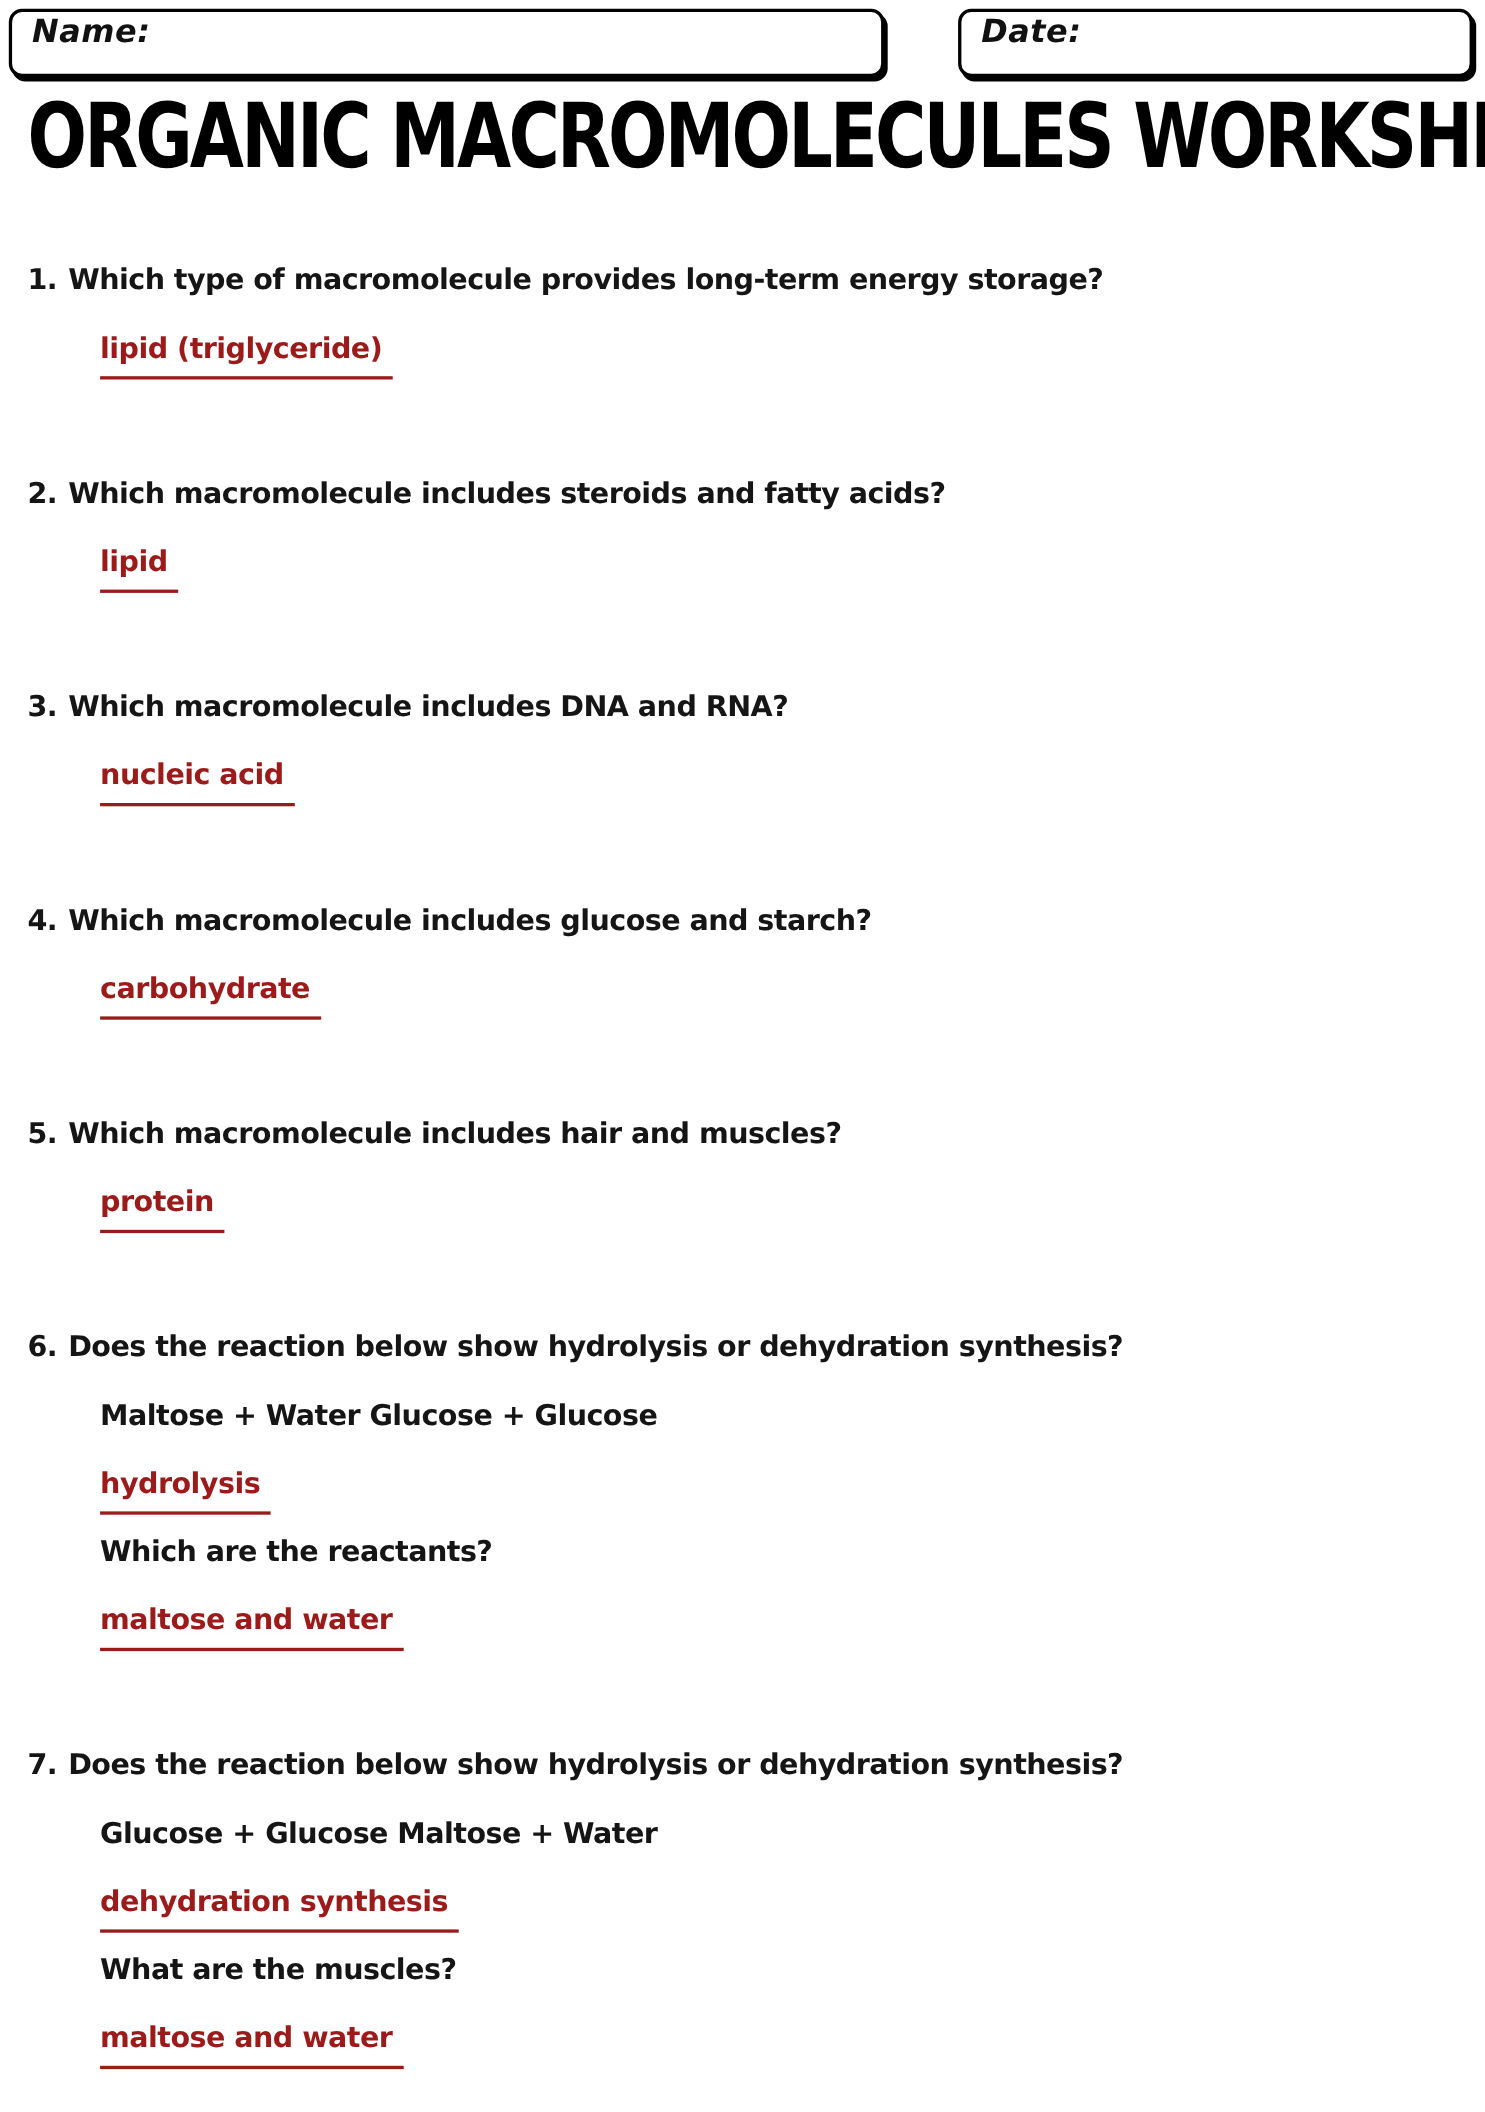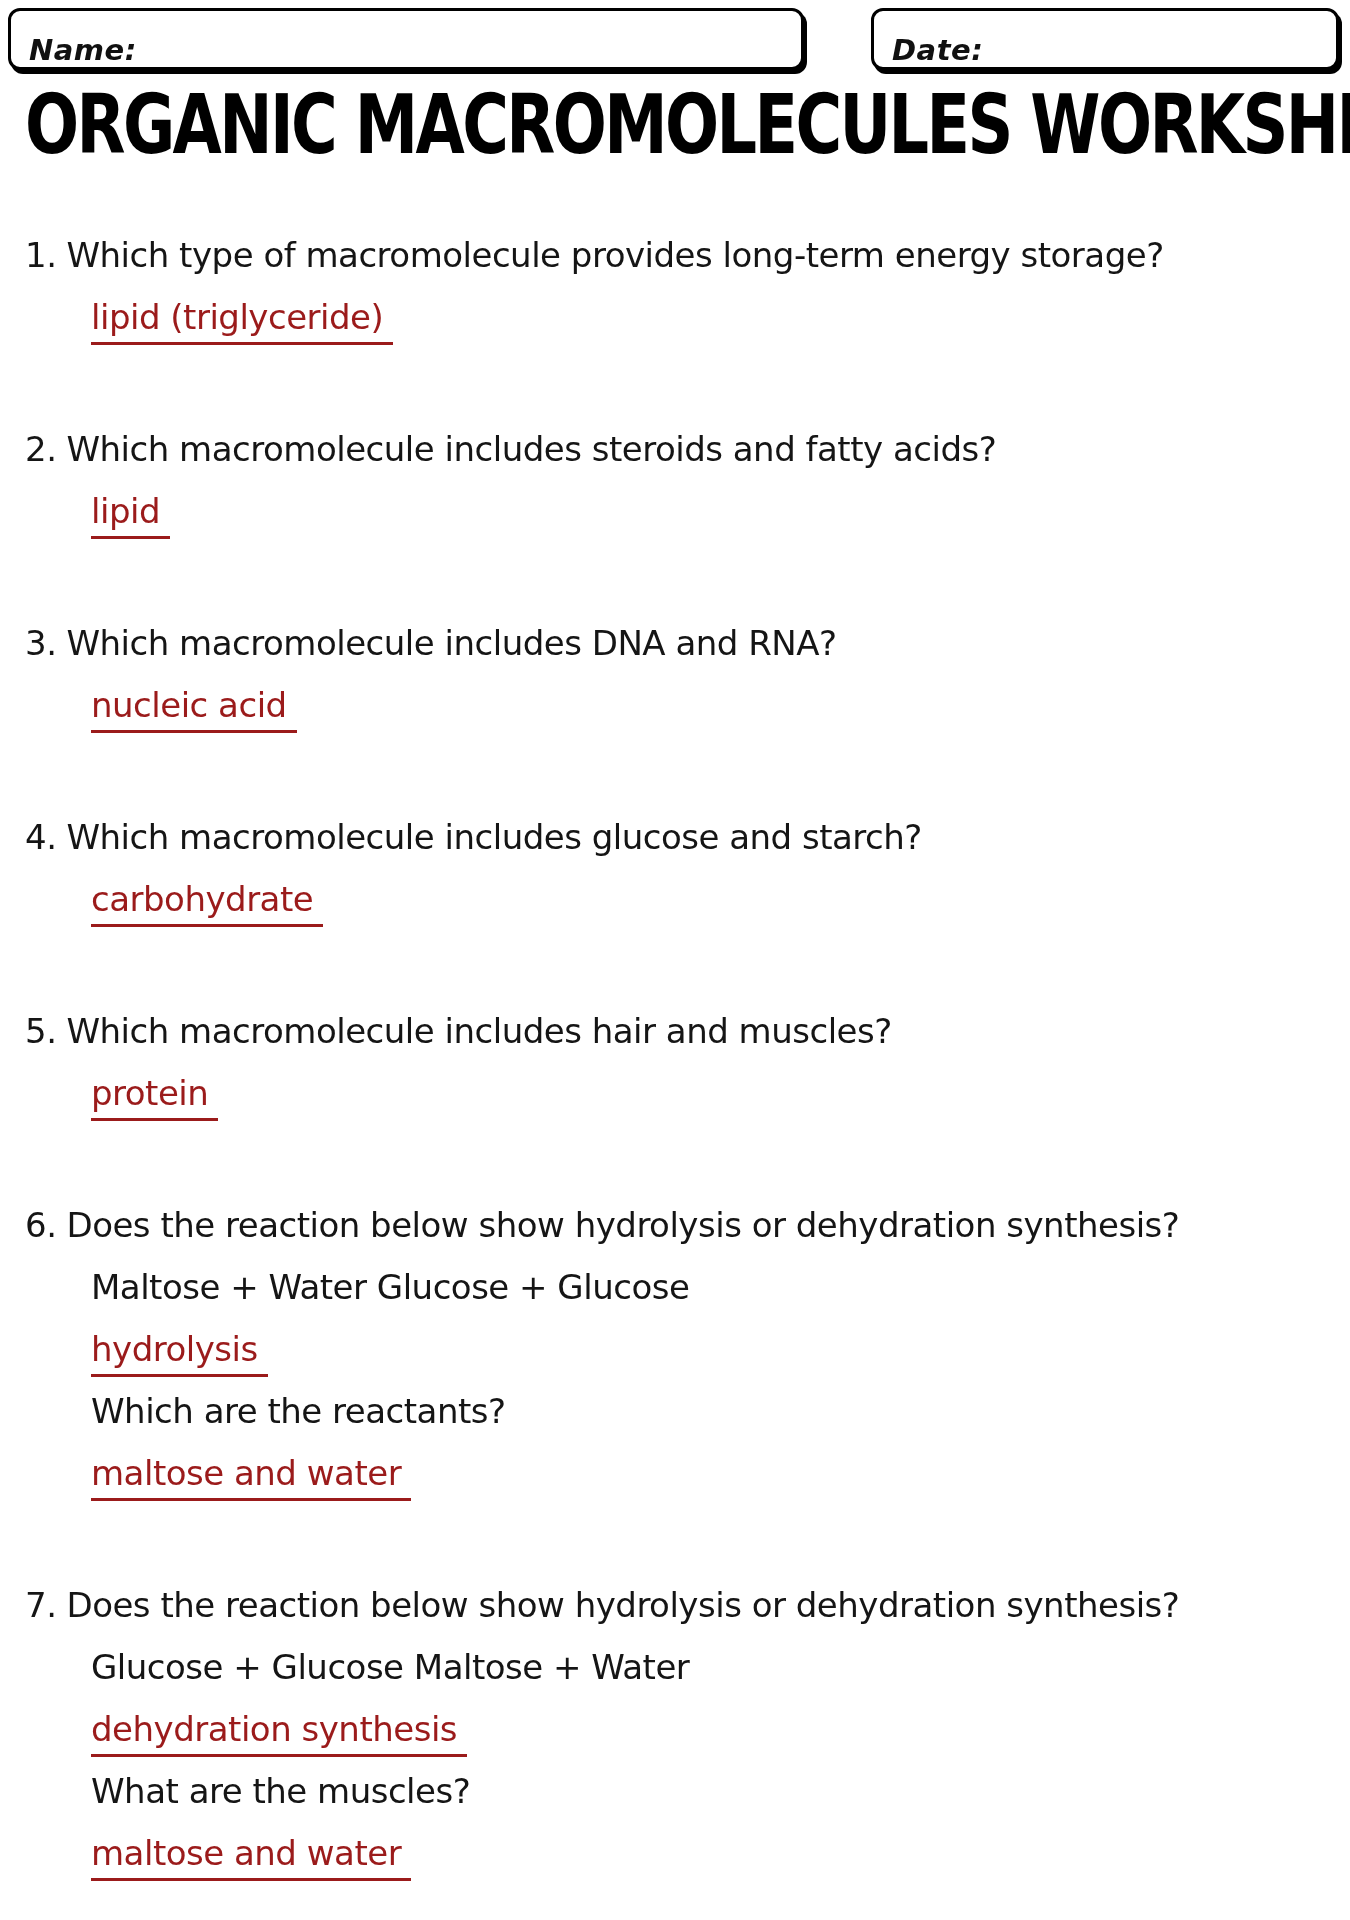--- a/index.html
+++ b/index.html
@@ -21,21 +21,21 @@
     margin-left: -17px;
     margin-right: -14px;
   }
   .field-box {
     height: 62px;
     border: 3px solid #000;
     border-radius: 12px;
     background: #fff;
     box-shadow: 3px 4px 0 0 #000;
     display: flex;
-    align-items: flex-end;
+    align-items: flex-start;
     padding-left: 18px;
   }
   .field-box.name { flex: 0 0 796px; }
   .field-box.date { flex: 1 1 auto; margin-left: 33px; }
   .field-label {
     font-style: italic;
     font-weight: bold;
     font-size: 29px;
     letter-spacing: 0.5px;
   }
@@ -52,25 +52,26 @@
     white-space: nowrap;
     transform: scale(0.86, 1.1);
     transform-origin: left top;
     color: #000;
   }
 
   
   .questions { margin-top: 52px; }
   .q-block { margin-bottom: 70px; }
   .q-line {
-    font-size: 34px;
+    font-size: 26px;
     line-height: 62px;
     letter-spacing: -0.5px;
     white-space: nowrap;
     color: #151515;
+    font-weight: bold;
   }
   .q-number { margin-right: 10px; }
   .q-sub { margin-left: 66px; }
   .answer-line { line-height: 62px; }
   .answer-text {
     color: #9b1b1b;
     border-bottom: 3px solid #9b1b1b;
     padding: 0 10px 2px 0;
     display: inline-block;
     line-height: 46px;

